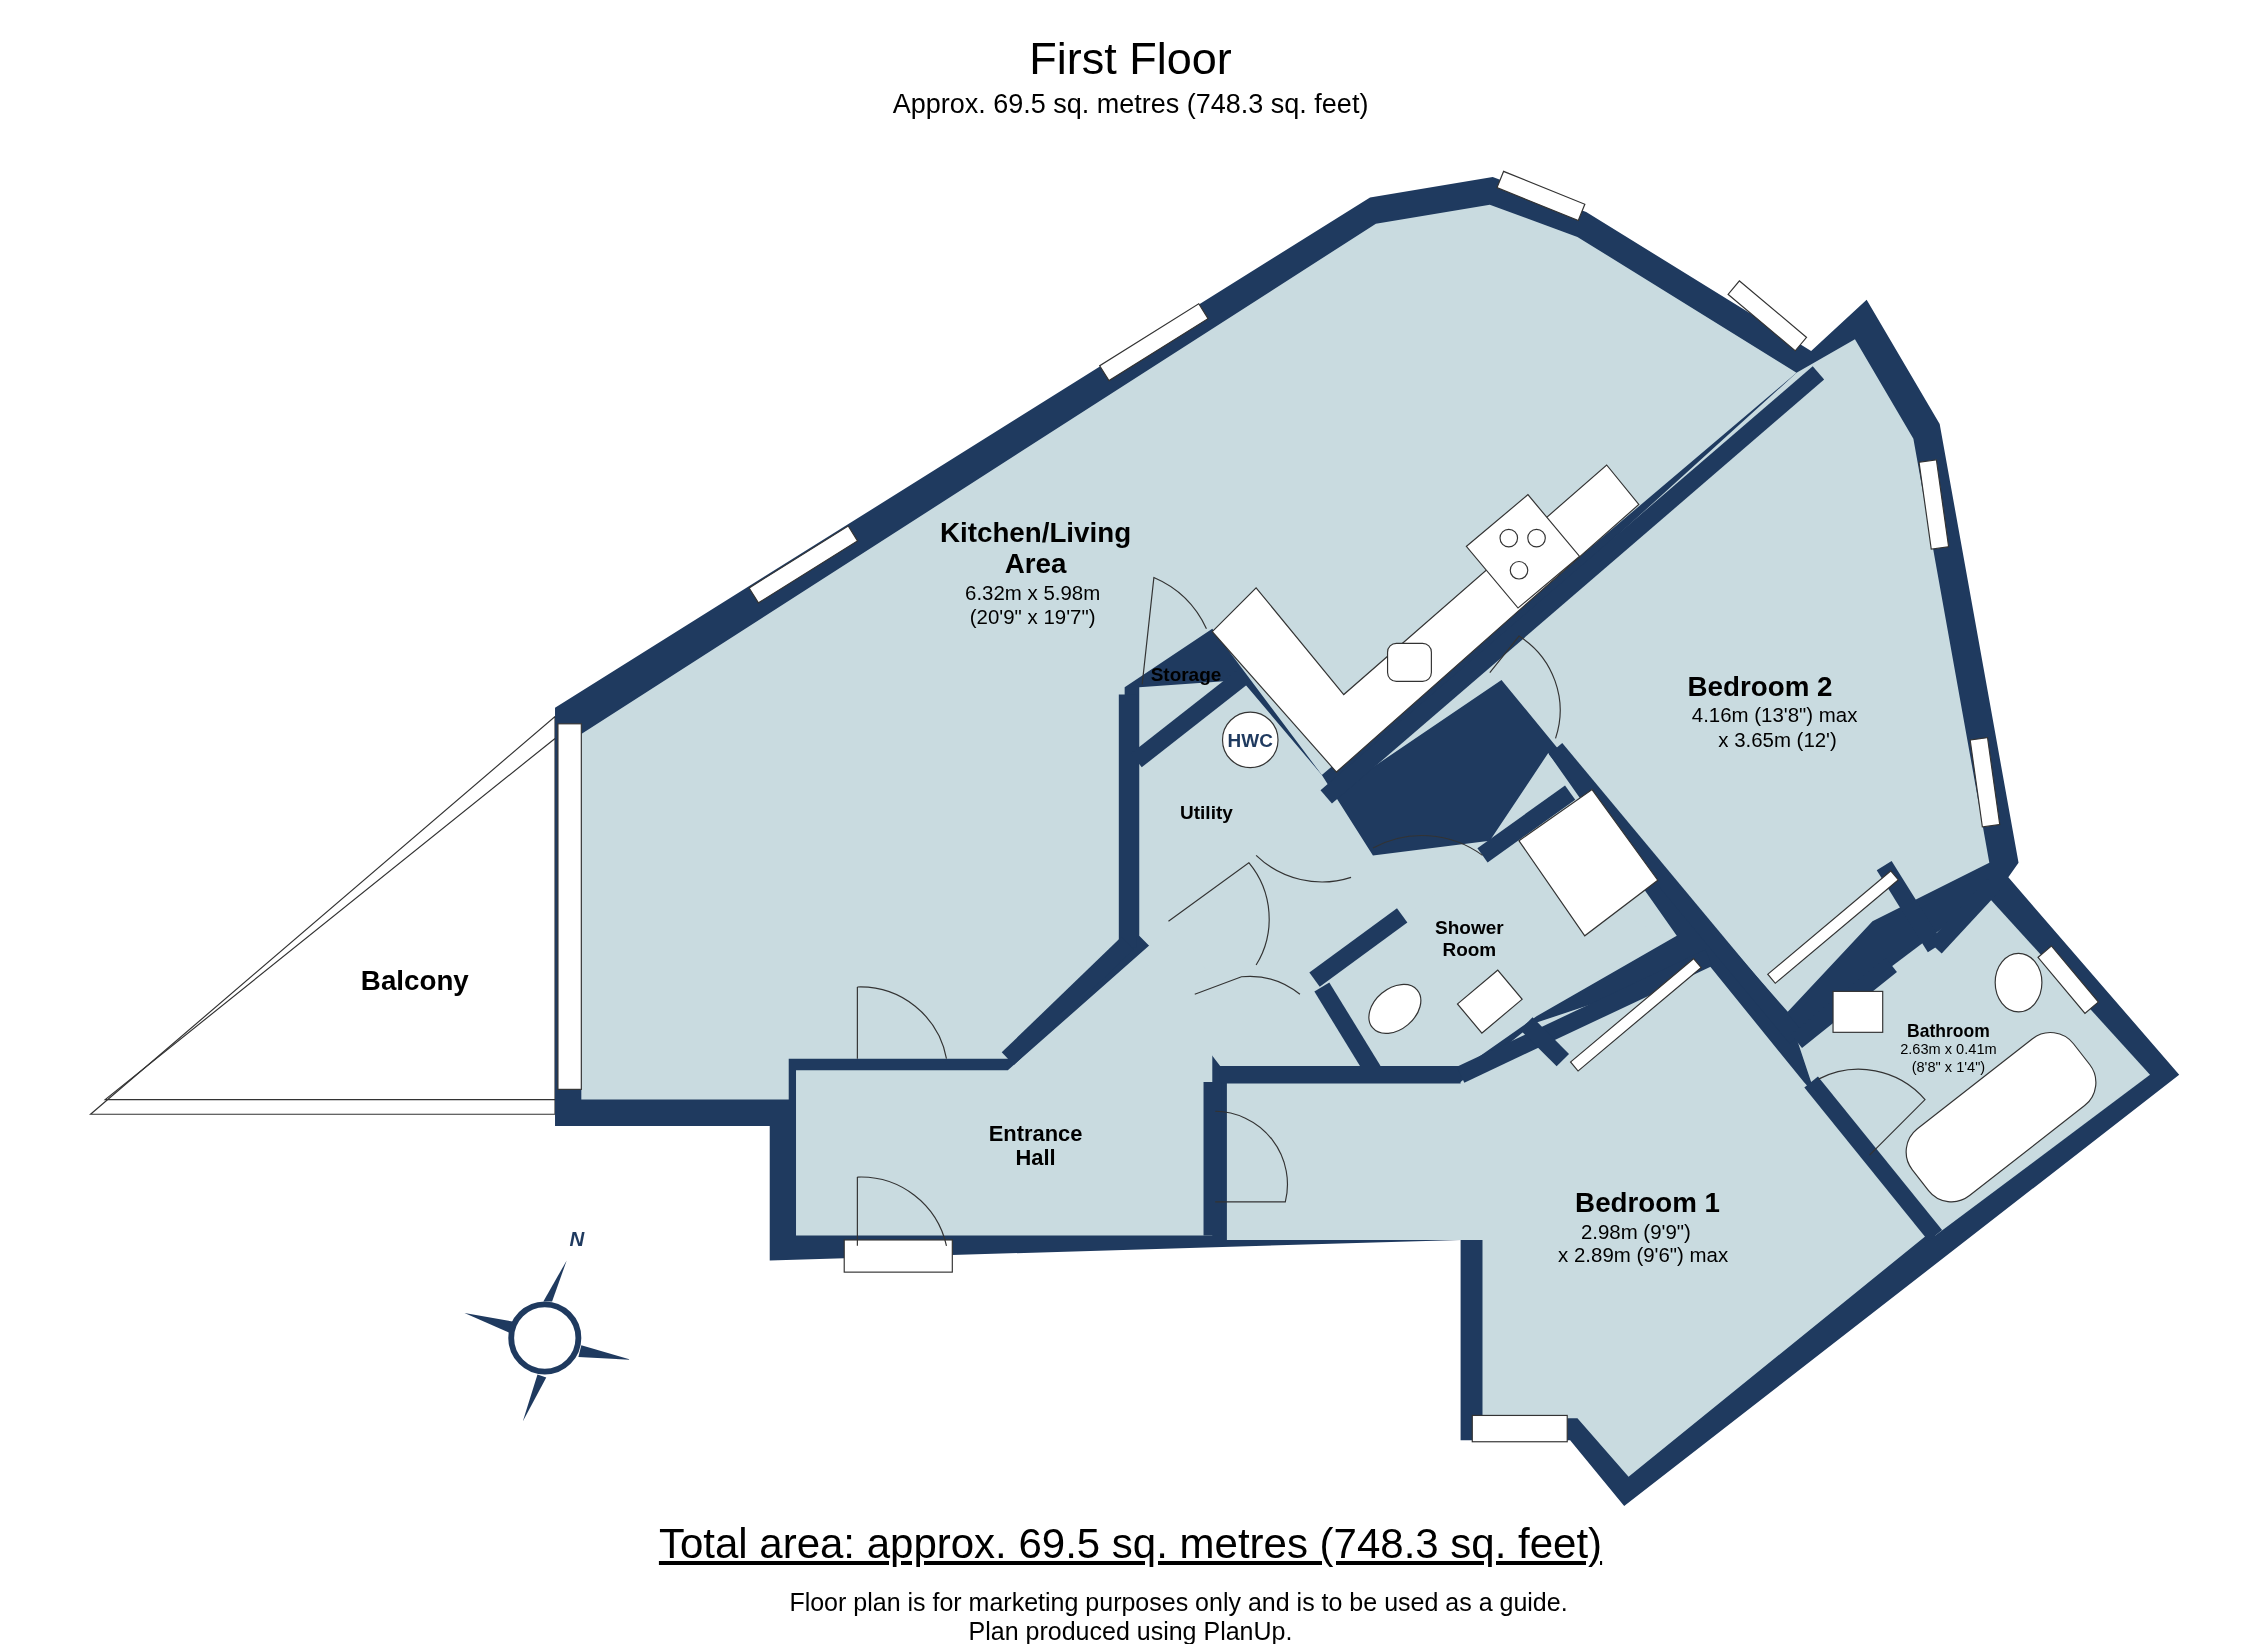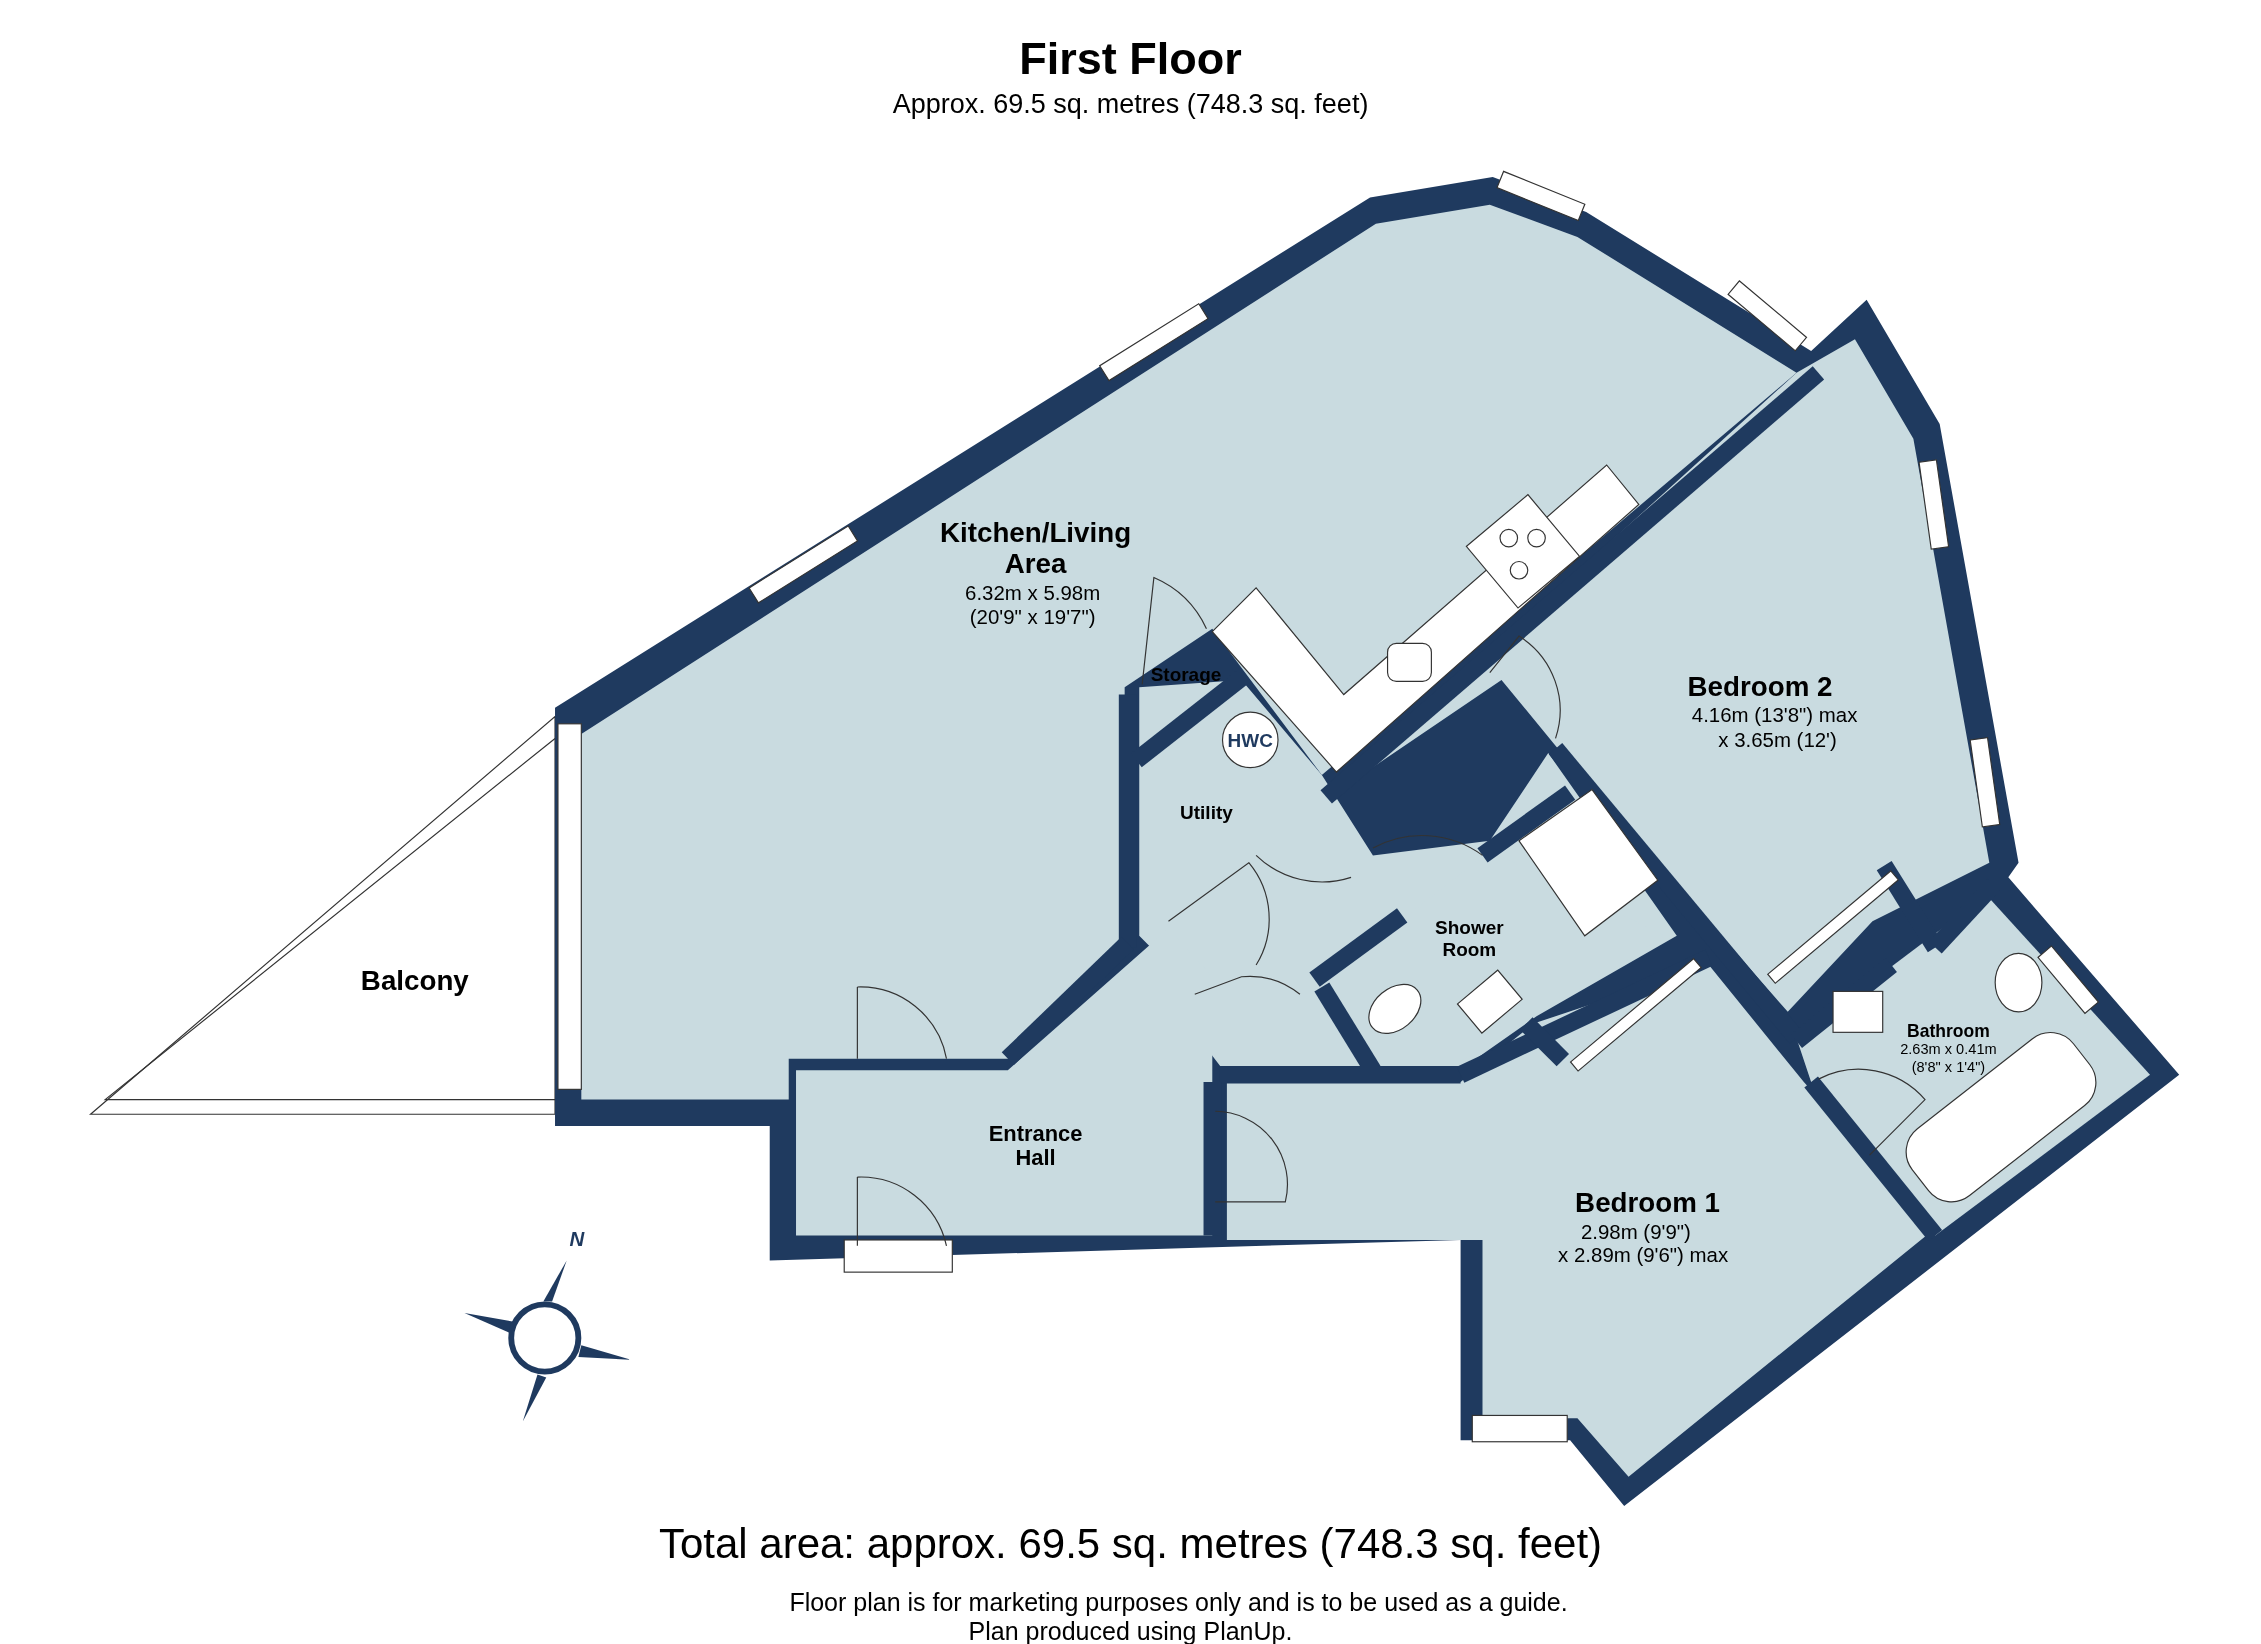--- a/index.html
+++ b/index.html
@@ -1,21 +1,21 @@
 <!DOCTYPE html>
 <html style="font-size:11px"><head>
 <meta charset="utf-8">
 <style>
   html, body { margin:0; padding:0; background:#ffffff; }
   body { width:2261px; height:1645px; position:relative; overflow:hidden; font-family:"Liberation Sans", sans-serif; }
   .plan { position:absolute; left:0; top:0; width:2261px; height:1645px; }
   .title { position:absolute; left:0; width:2261px; text-align:center; color:#000; }
-  .t-main { top:33px; font-size:45px; font-weight:bold; }
+  .t-main { top:33px; font-size:45px; font-weight:normal; }
   .t-sub { top:89px; font-size:27px; }
-  .t-total { top:1520px; font-size:42px; }
+  .t-total { top:1520px; font-size:42px;text-decoration:underline; }
   .t-note1 { top:1588px; font-size:25px;margin-left:48px; }
   .t-note2 { top:1617px; font-size:25px; }
   svg text { font-family:"Liberation Sans", sans-serif; }
   .room-name { font-weight:bold; fill:#000; }
   .dim { fill:#000; }
 </style>
 </head>
 <body>
 
 <div class="title t-main">First Floor</div>

